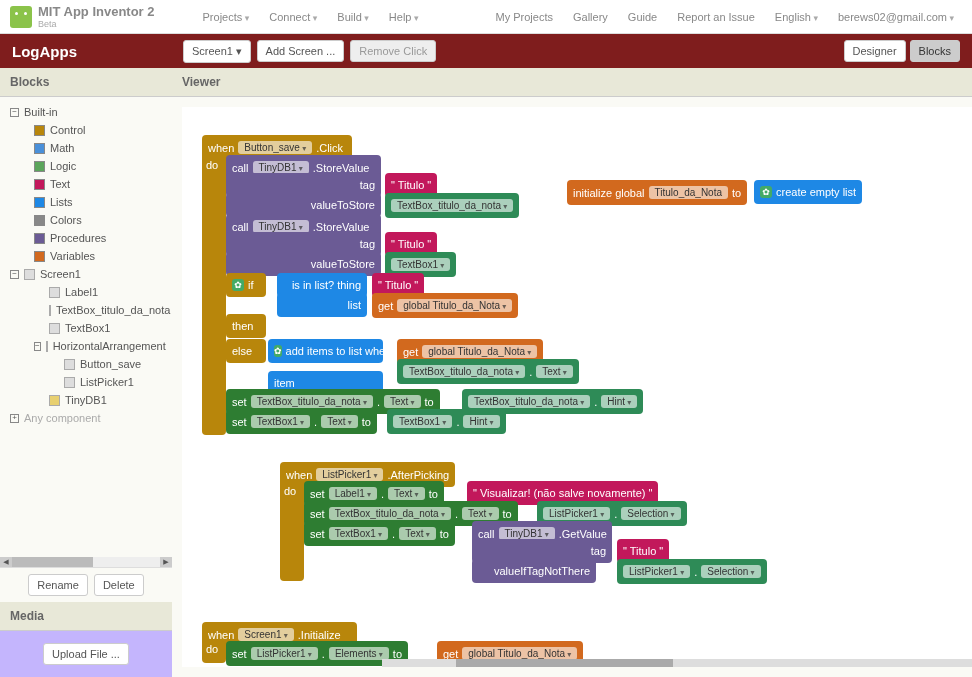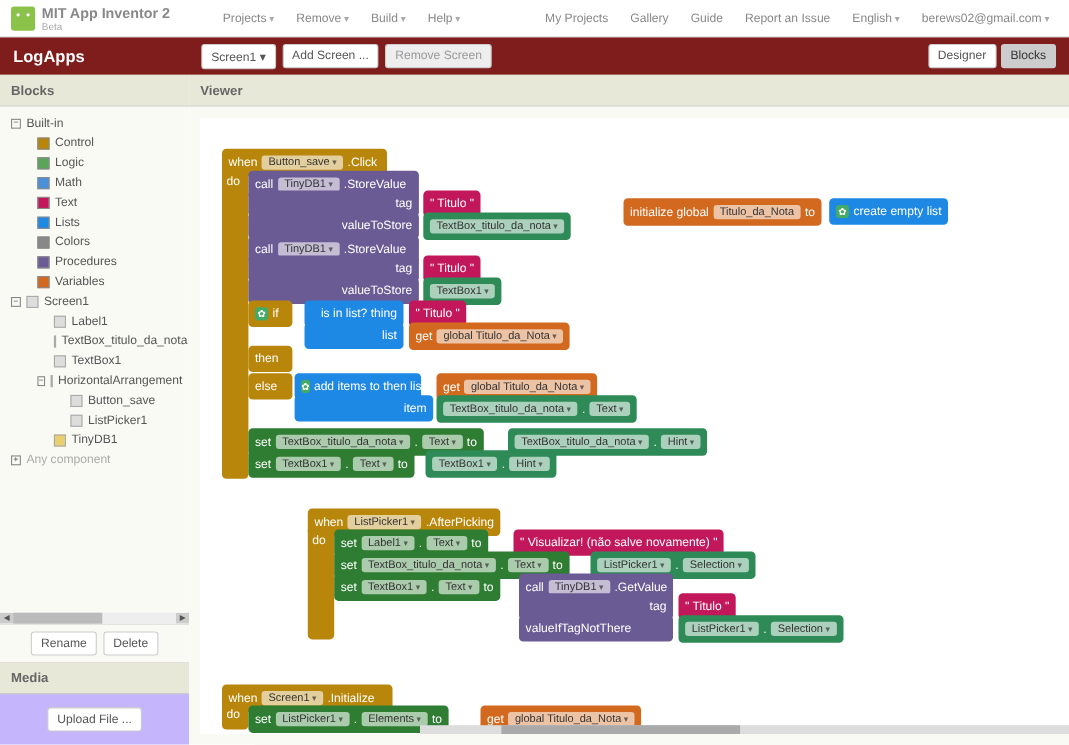--- a/index.html
+++ b/index.html
@@ -66,39 +66,39 @@
 <div class="topbar">
   <div class="logo-area">
     <div class="logo-icon"></div>
     <div>
       <span class="logo-text">MIT App Inventor 2</span>
       <span class="logo-beta">Beta</span>
     </div>
   </div>
   <div class="menus-left">
     <div class="menu-item caret">Projects</div>
-    <div class="menu-item caret">Remove</div>
+    <div class="menu-item caret">Connect</div>
     <div class="menu-item caret">Build</div>
     <div class="menu-item caret">Help</div>
   </div>
   <div class="menus-right">
     <div class="menu-item">My Projects</div>
     <div class="menu-item">Gallery</div>
     <div class="menu-item">Guide</div>
     <div class="menu-item">Report an Issue</div>
     <div class="menu-item caret">English</div>
     <div class="menu-item caret">berews02@gmail.com</div>
   </div>
 </div>
 
 <div class="greenbar">
   <span class="app-name">LogApps</span>
   <button class="btn"><span>Screen1</span> ▾</button>
   <button class="btn">Add Screen ...</button>
-  <button class="btn disabled">Remove Screen</button>
+  <button class="btn disabled">Remove Click</button>
   <div class="greenbar-right">
     <button class="btn">Designer</button>
     <button class="btn active">Blocks</button>
   </div>
 </div>
 
 <div class="main">
 
   <div class="sidebar">
     <div class="panel-head">Blocks</div>
@@ -106,26 +106,26 @@
       <div class="tree-item">
         <span class="expander">−</span>
         <span>Built-in</span>
       </div>
       <div id="builtin-cats">
           <div class="tree-item indent1">
             <span class="cat-swatch" style="background:#b8860b"></span>
             <span>Control</span>
           </div>
           <div class="tree-item indent1">
+            <span class="cat-swatch" style="background:#4a90d9"></span>
+            <span>Math</span>
+          </div>
+          <div class="tree-item indent1">
             <span class="cat-swatch" style="background:#5ba55b"></span>
             <span>Logic</span>
-          </div>
-          <div class="tree-item indent1">
-            <span class="cat-swatch" style="background:#4a90d9"></span>
-            <span>Math</span>
           </div>
           <div class="tree-item indent1">
             <span class="cat-swatch" style="background:#c2185b"></span>
             <span>Text</span>
           </div>
           <div class="tree-item indent1">
             <span class="cat-swatch" style="background:#1e88e5"></span>
             <span>Lists</span>
           </div>
           <div class="tree-item indent1">
@@ -275,27 +275,27 @@
 
           <div class="block b-ctrl" style="left:44px;top:207px;width:40px;">
               <span>then</span>
             </div>
           <div class="block b-ctrl" style="left:44px;top:232px;width:40px;">
               <span>else</span>
             </div>
 
           <div class="block b-list" style="left:86px;top:232px;width:115px;">
             <span class="gear">✿</span>
-              <span>add items to then   list</span>
+              <span>add items to list   when</span>
           </div>
           <div class="block b-get" style="left:215px;top:232px;">
               <span>get</span> 
               <span class="pill dd">global Titulo_da_Nota</span>
             </div>
-          <div class="block b-list" style="left:86px;top:252px;width:126px;justify-content:flex-end">
+          <div class="block b-list" style="left:86px;top:264px;width:115px;">
               <span>item</span>
             </div>
           <div class="block b-comp" style="left:215px;top:252px;"><span class="pill dd">TextBox_titulo_da_nota</span> . <span class="pill dd">Text</span></div>
 
           <div class="block b-set" style="left:44px;top:282px;">
             <span>set</span> <span class="pill dd">TextBox_titulo_da_nota</span> . <span class="pill dd">Text</span> <span>to</span>
           </div>
           <div class="block b-comp" style="left:280px;top:282px;"><span class="pill dd">TextBox_titulo_da_nota</span> . <span class="pill dd">Hint</span></div>
           <div class="block b-set" style="left:44px;top:302px;">
             <span>set</span> <span class="pill dd">TextBox1</span> . <span class="pill dd">Text</span> <span>to</span>
@@ -337,21 +337,21 @@
             <span>call</span> 
               <span class="pill dd">TinyDB1</span> 
               <span>.GetValue</span>
           </div>
           <div class="block b-proc" style="left:290px;top:432px;width:140px;justify-content:flex-end">
               <span>tag</span>
             </div>
           <div class="block b-text" style="left:435px;top:432px;">
               <span>" Titulo "</span>
             </div>
-          <div class="block b-proc" style="left:290px;top:452px;width:140px;">
+          <div class="block b-proc" style="left:290px;top:452px;width:124px;justify-content:flex-end">
               <span>valueIfTagNotThere</span>
             </div>
           <div class="block b-comp" style="left:435px;top:452px;"><span class="pill dd">ListPicker1</span> . <span class="pill dd">Selection</span></div>
 
           <div class="block b-event" style="left:20px;top:515px;width:155px;">
             <span>when</span> 
               <span class="pill dd">Screen1</span> 
               <span>.Initialize</span>
           </div>
           <div class="block b-event" style="left:20px;top:534px;width:24px;height:22px;">

